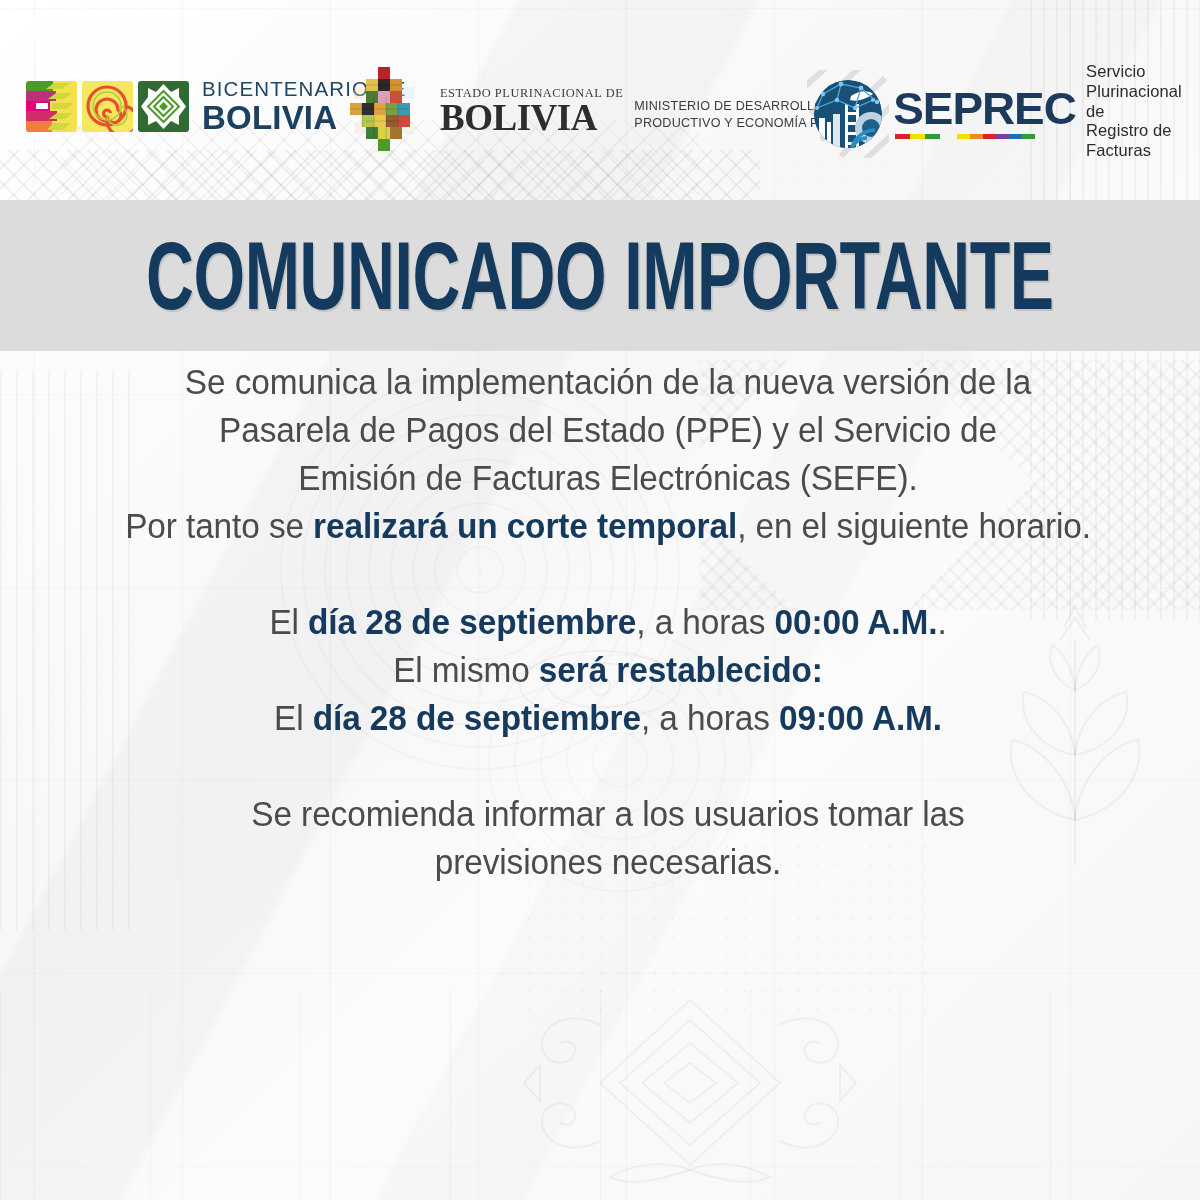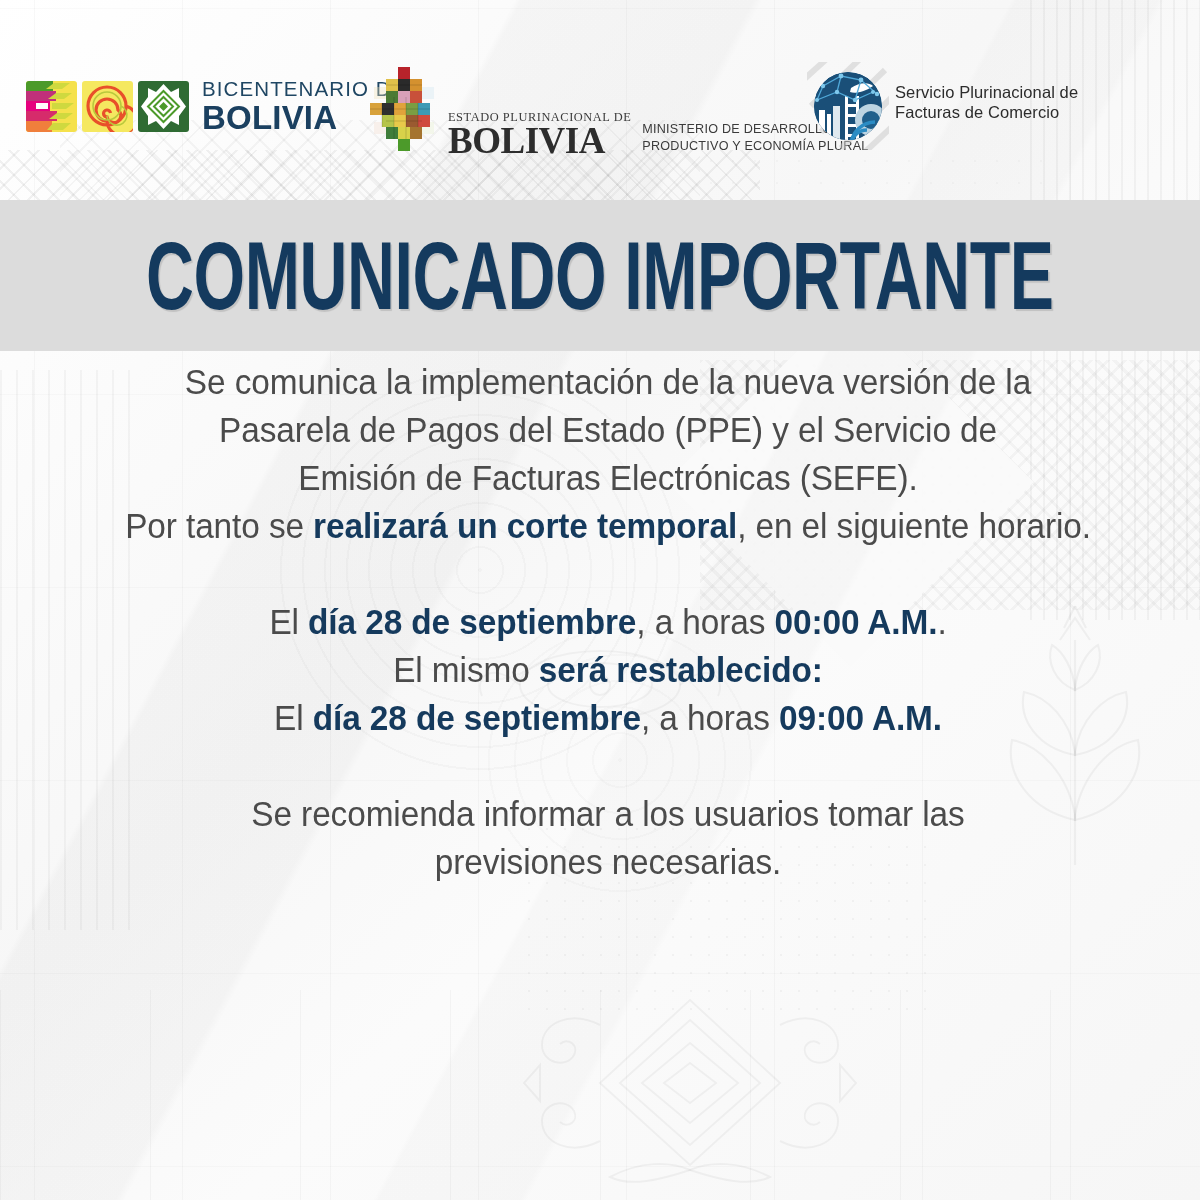--- a/index.html
+++ b/index.html
@@ -130,22 +130,22 @@
   .bicen-text .l1 {
     font-size:20.5px; letter-spacing:1.1px; color:#1f4663; font-weight:400;
     font-family:"Liberation Sans", sans-serif;
   }
   .bicen-text .l2 {
     font-size:33px; letter-spacing:.2px; color:#1b4060; font-weight:700;
     margin-top:1px;
   }
 
   .logo-ministerio {
-    position:absolute; left:368px; top:64px;
-    display:flex; gap:8px;
+    position:absolute; left:348px; top:64px;
+    display:flex; align-items:center; gap:20px;
   }
   .chakana { width:72px; height:95px; position:relative; }
   .min-text { display:flex; align-items:flex-end; gap:11px; }
   .min-bolivia { line-height:1; }
   .min-bolivia .l1 {
     font-size:12.4px; letter-spacing:.55px; color:#3b3b3b; font-weight:400;
     font-family:"Liberation Serif", serif;
   }
   .min-bolivia .l2 {
     font-size:37px; letter-spacing:-0.5px; color:#2d2d2d; font-weight:700;
@@ -164,21 +164,21 @@
   .seprec-word-wrap { position:relative; padding-bottom:2px; }
   .seprec-word {
     font-size:45px; font-weight:700; color:#1b3a5c; letter-spacing:-1px;
     line-height:.92; transform:scaleX(1.02);
   }
   .seprec-bars { display:flex; gap:17px; margin-top:4px; }
   .bar-group { display:flex; height:5px; }
   .bar-group i { display:block; width:15px; height:5px; }
   .seprec-sub {
     font-size:16.5px; line-height:1.2; color:#2c2c2c; letter-spacing:.1px;
-    margin-left:0; padding-bottom:6px;
+    margin-left:6px; padding-bottom:6px;
   }
 
   
   .title-band {
     position:absolute; left:0; top:200px; width:1200px; height:151px;
     background:#dcdcdc; z-index:5;
     display:flex; align-items:center; justify-content:center;
   }
   .title-text {
     font-family:"Liberation Sans Narrow","Liberation Sans", sans-serif;
@@ -441,23 +441,41 @@
               <circle cx="16" cy="24" r="2.2"></circle>
                 <circle cx="30" cy="30" r="2.2"></circle>
               <circle cx="48" cy="38" r="2.2"></circle>
                 <circle cx="70" cy="32" r="2.2"></circle>
               <circle cx="10" cy="38" r="2"></circle>
                 <circle cx="66" cy="30" r="2"></circle>
             </g>
           </g>
         </svg>
       </div>
+      <div class="seprec-word-wrap">
+        <div class="seprec-word">SEPREC</div>
+        <div class="seprec-bars">
+          <div class="bar-group">
+            <i style="background:#d9232e"></i>
+              <i style="background:#f2e100"></i>
+              <i style="background:#2e9c3a"></i>
+          </div>
+          <div class="bar-group">
+            <i style="background:#f2e100;width:13px"></i>
+              <i style="background:#f08a1c;width:13px"></i>
+              <i style="background:#d9232e;width:13px"></i>
+              <i style="background:#7b3f98;width:13px"></i>
+              <i style="background:#1f6fb2;width:13px"></i>
+              <i style="background:#2e9c3a;width:13px"></i>
+          </div>
+        </div>
+      </div>
       <div class="seprec-sub">
         <div>Servicio Plurinacional de</div>
-        <div>Facturas de Comercio</div>
+        <div>Registro de Facturas</div>
       </div>
     </div>
   </div>
 
   <div class="title-band">
     <div class="title-text">COMUNICADO IMPORTANTE</div>
   </div>
 
   <div class="body-wrap">
 

